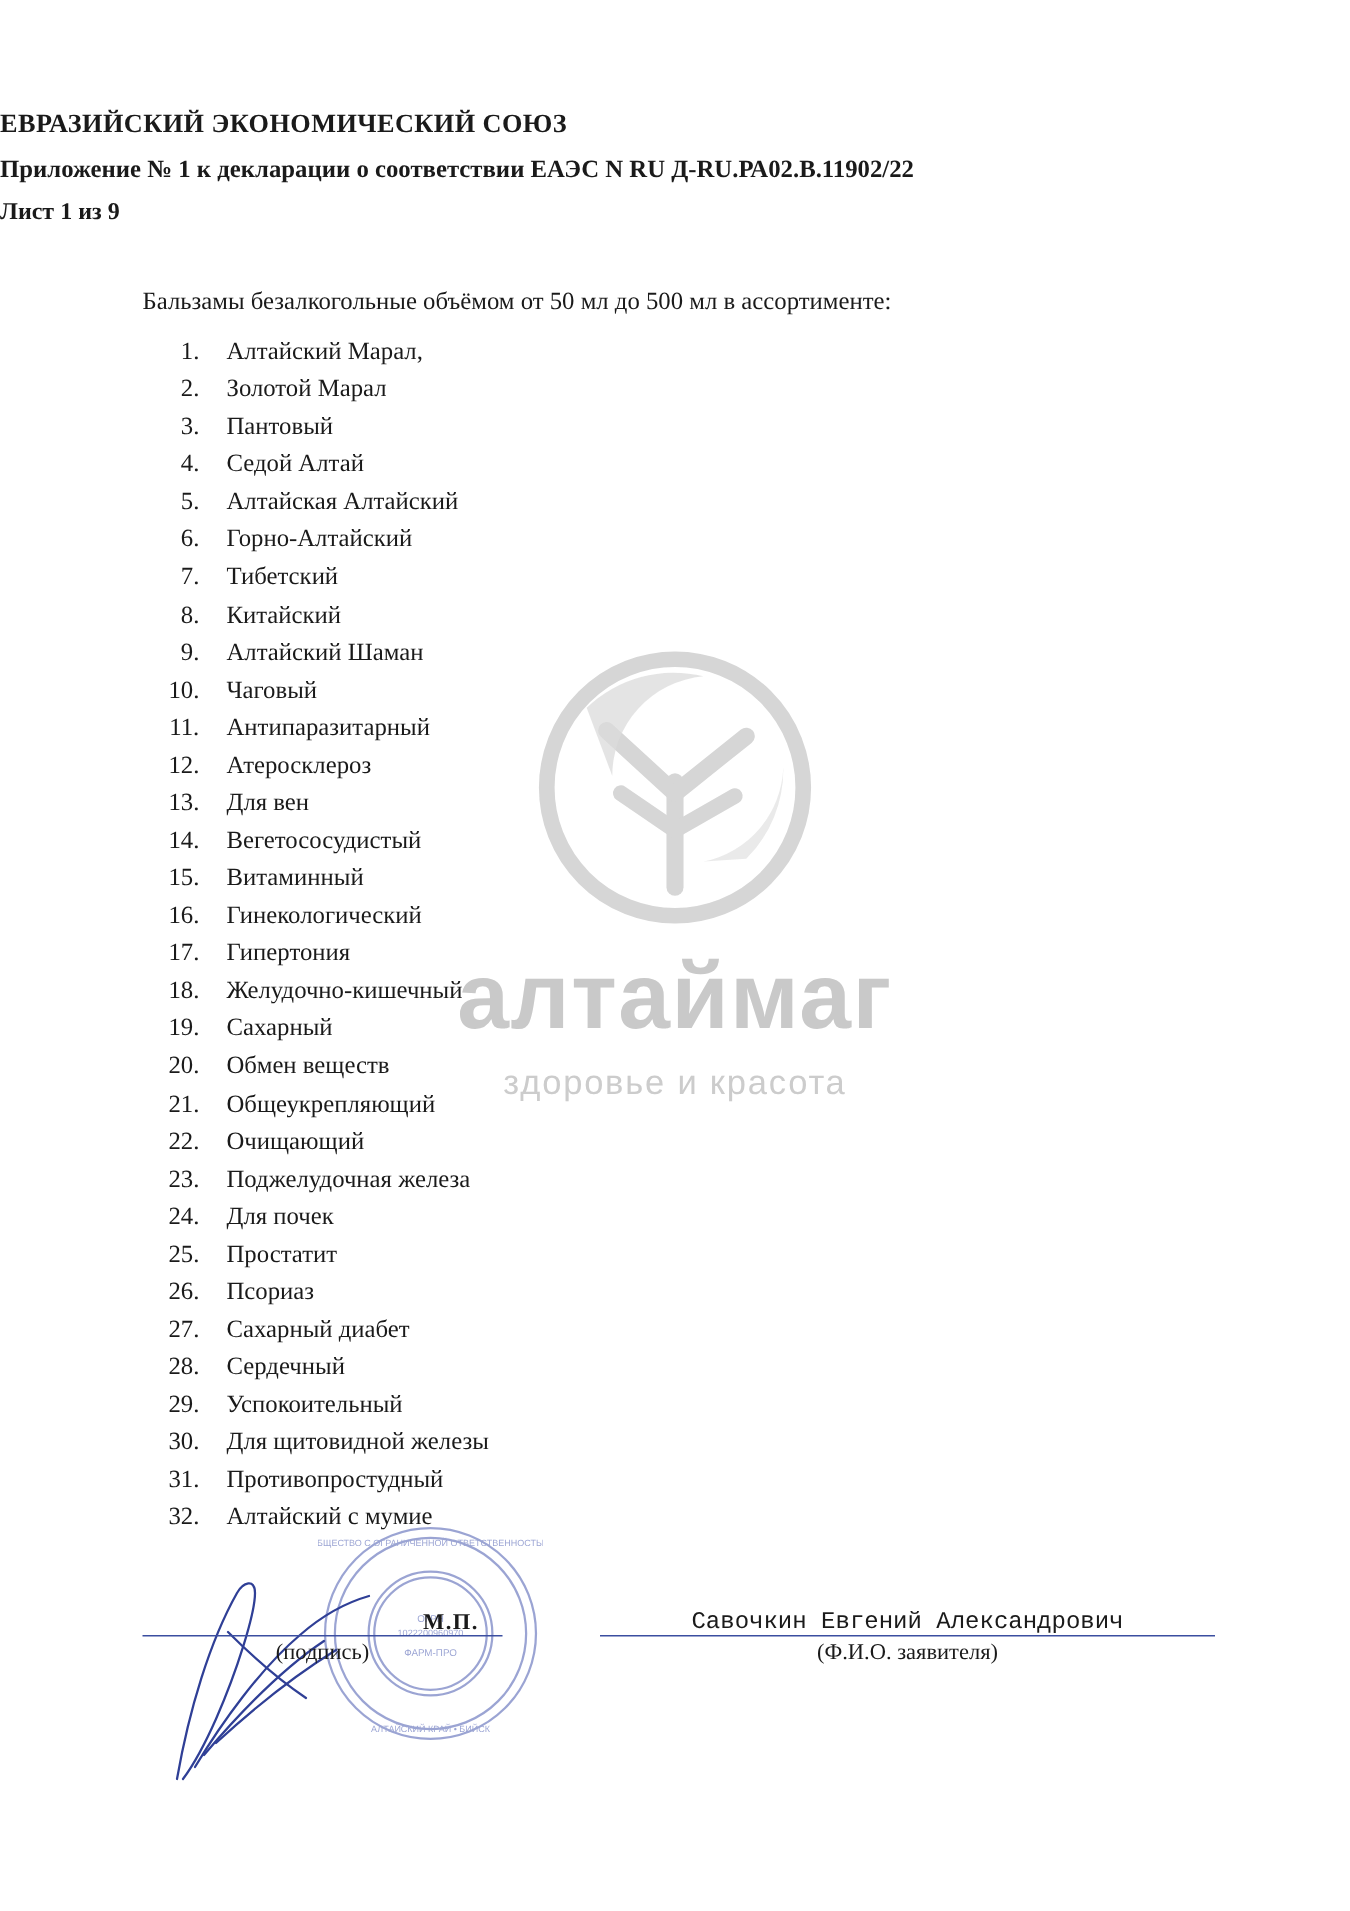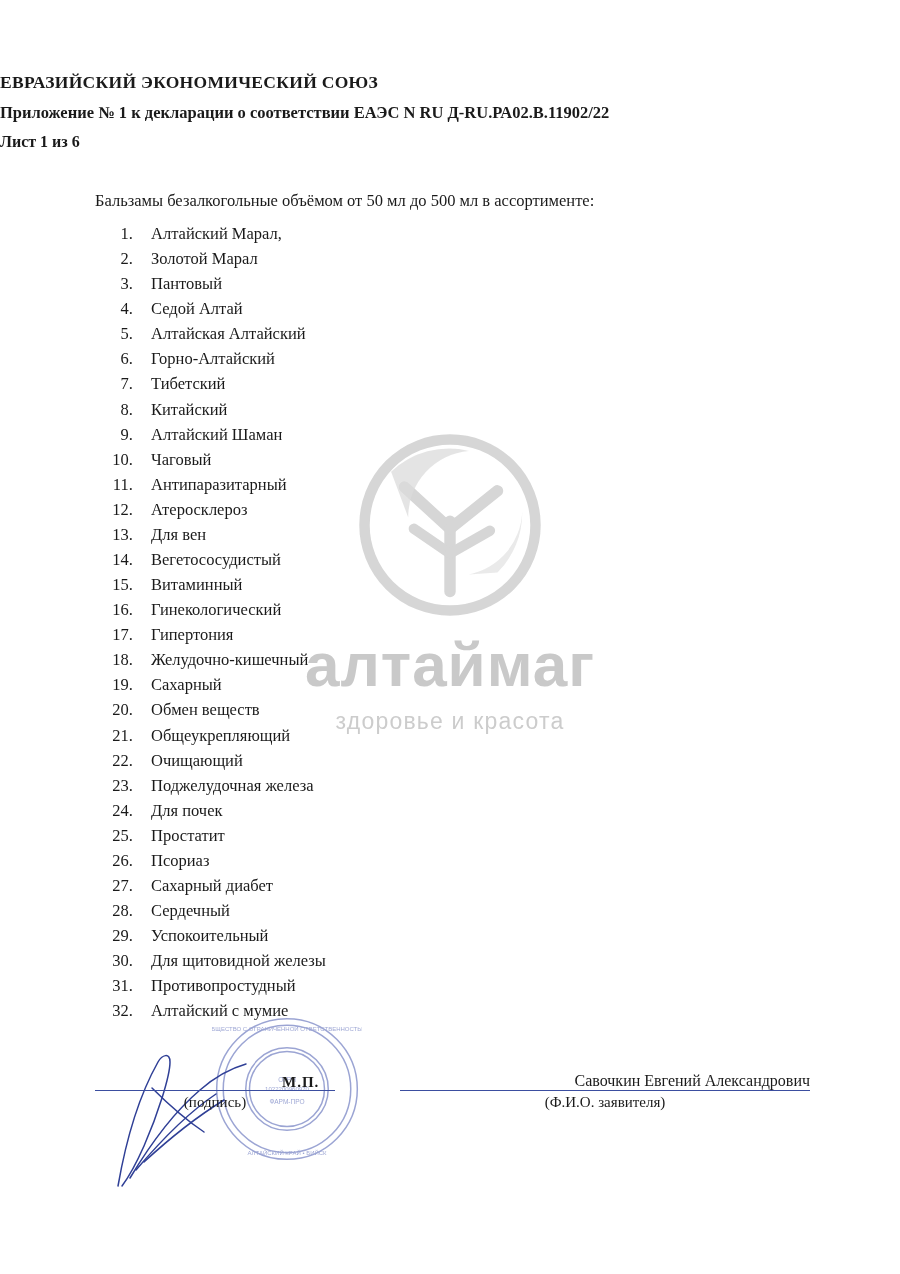--- a/index.html
+++ b/index.html
@@ -118,22 +118,23 @@
     top: 86px;
     width: 240px;
     text-align: center;
     font-size: 15px;
   }
   .sign-name {
     position: absolute;
     left: 400px;
     top: 64px;
     width: 410px;
-    text-align: right;
+    text-align: center;
     font-size: 16px;
+    font-family: Liberation Mono, monospace;
   }
   .sign-caption-right {
     position: absolute;
     left: 400px;
     top: 86px;
     width: 410px;
     text-align: center;
     font-size: 15px;
   }
   .mp {
@@ -178,21 +179,21 @@
     </svg>
     <div class="wm-title">алтаймаг</div>
     <div class="wm-sub">здоровье и красота</div>
   </div>
 
   <div class="content">
 
     <div class="header">
       <div class="line1">ЕВРАЗИЙСКИЙ ЭКОНОМИЧЕСКИЙ СОЮЗ</div>
       <div class="line2">Приложение № 1 к декларации о соответствии ЕАЭС N RU Д-RU.РА02.В.11902/22</div>
-      <div class="line3">Лист 1 из 6</div>
+      <div class="line3">Лист 1 из 9</div>
     </div>
 
     <div class="intro">Бальзамы безалкогольные объёмом от 50 мл до 500 мл в ассортименте:</div>
 
     <ol class="prod-list">
       <li>Алтайский Марал,</li>
       <li>Золотой Марал</li>
       <li>Пантовый</li>
       <li>Седой Алтай</li>
       <li>Алтайская Алтайский</li>

